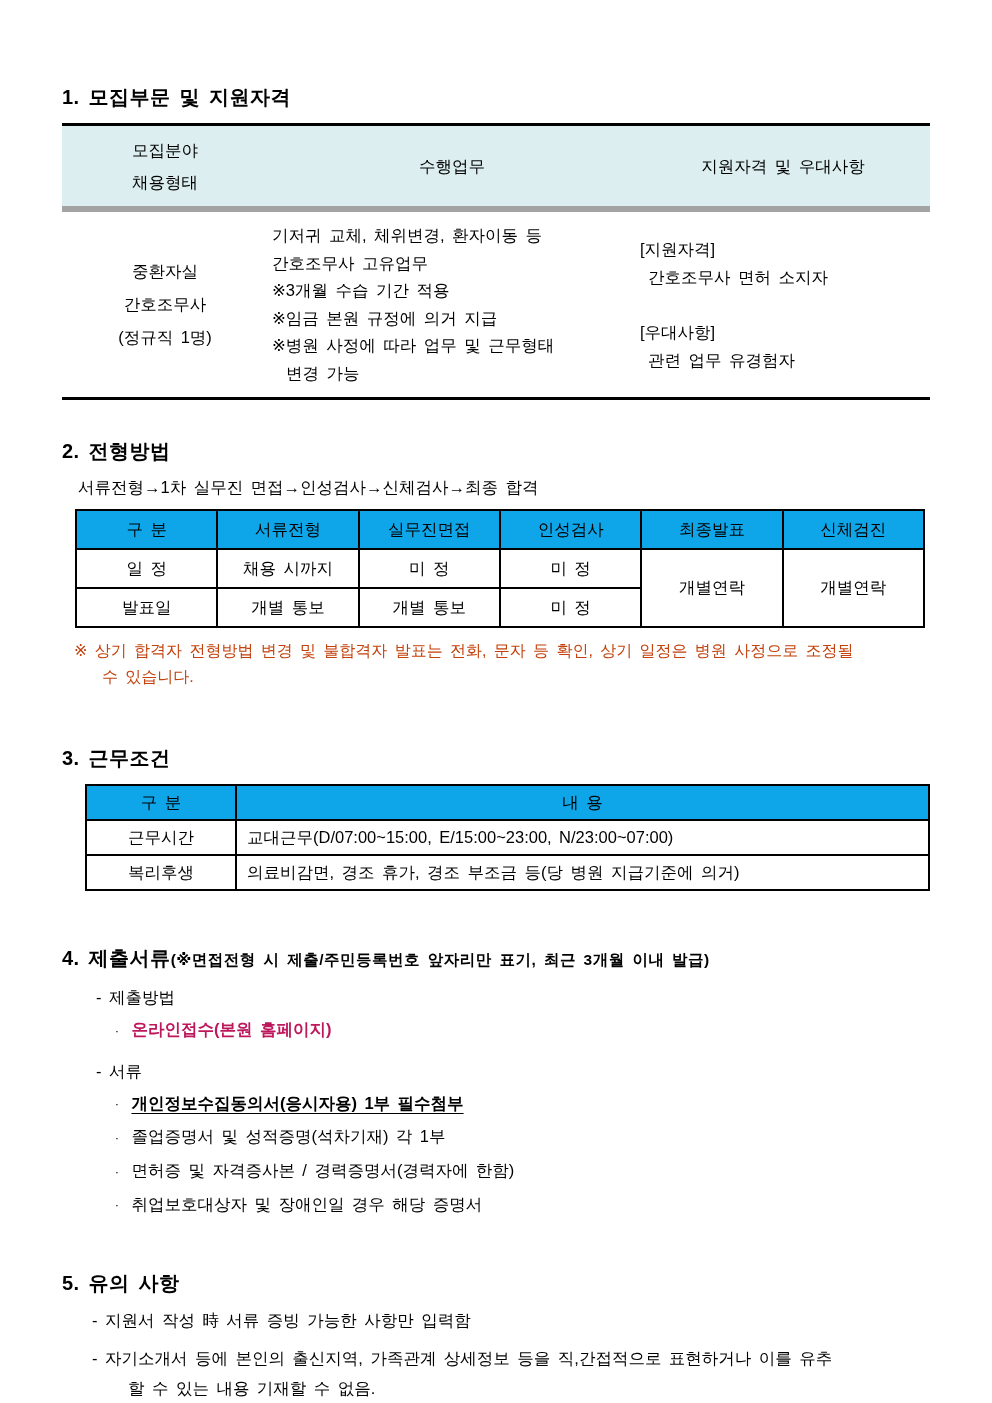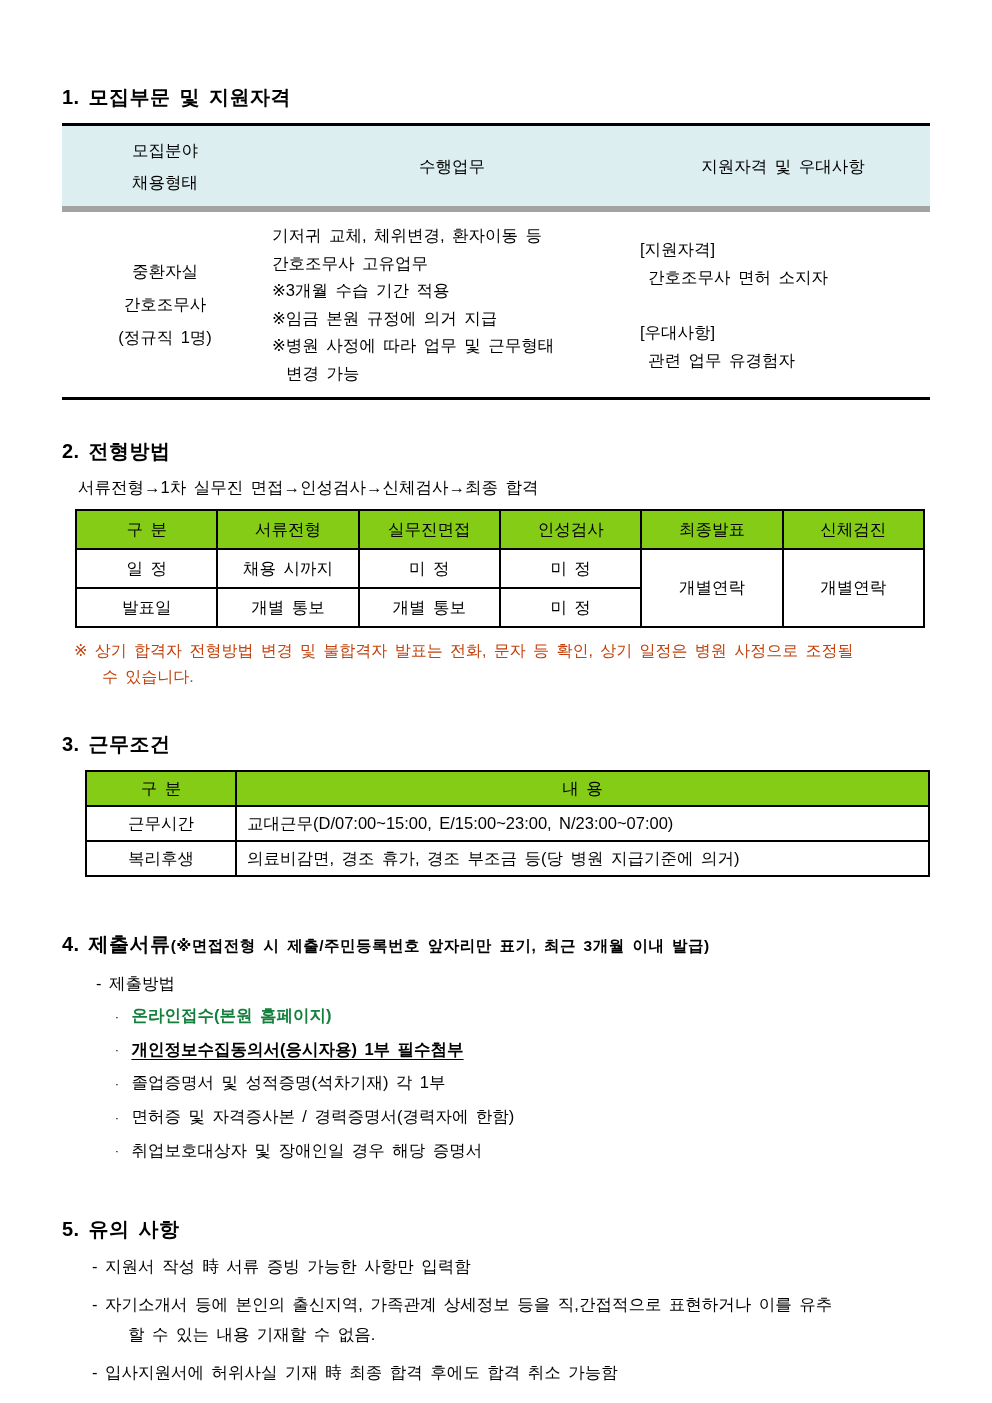--- a/index.html
+++ b/index.html
@@ -33,44 +33,44 @@
   .t1-col3 { vertical-align:top; line-height:28px; }
   .t1-col3 .grp-gap { height:27px; }
   .t1-col3 .itm { padding-left:8px; }
 
   
   .grid { border-collapse:collapse; table-layout:fixed; }
   .grid th, .grid td {
     border:2px solid #000; text-align:center; font-weight:normal;
     font-size:16.5px; padding:4px 6px;
   }
-  .grid thead th { background:#84cc16; }
+  .grid thead th { background:#0ea5e9; }
 
   .tbl2 { width:850px; margin:10px 0 0 13px; }
   .tbl2 th, .tbl2 td { height:39px; }
 
   .note { margin:10px 0 0 12px; color:#c2410c; line-height:1.6; font-size:16px; }
   .note .l2 { padding-left:28px; }
 
   .tbl3 { width:845px; margin:12px 0 0 23px; }
   .tbl3 th, .tbl3 td { height:35px; }
   .tbl3 .c1 { width:150px; }
   .tbl3 td.content { text-align:left; padding-left:10px; }
 
   
   .mt-sec2 { margin-top:38px; }
-  .mt-sec3 { margin-top:42px; }
+  .mt-sec3 { margin-top:56px; }
   .mt-sec4 { margin-top:54px; }
   .mt-sec5 { margin-top:50px; }
   .proc { margin:12px 0 0 16px; font-size:16.5px; }
 
   .lv1 { margin:10px 0 0 34px; line-height:30px; font-size:16.5px; }
   .lv2 { margin:2px 0 0 48px; line-height:30px; font-size:16.5px; }
   .lv2 .dot { display:inline-block; width:14px; text-align:center; font-size:13px; vertical-align:middle; color:#000; }
-  .red-bold { color:#15803d; font-weight:bold; }
+  .red-bold { color:#be185d; font-weight:bold; }
   .bold-underline { font-weight:bold; text-decoration:underline; text-underline-offset:4px; }
 
   .n-item { margin:8px 0 0 30px; line-height:30px; font-size:16.5px; }
   .n-item .wrap2 { display:block; padding-left:36px; }
 </style>
 </head>
 <body>
 
 <div class="page">
 
@@ -187,20 +187,21 @@
   <div class="sec-heading mt-sec4">
     <span>4. 제출서류</span><span class="paren">(※면접전형 시 제출/주민등록번호 앞자리만 표기, 최근 3개월 이내 발급)</span>
   </div>
 
   <div class="lv1">- 제출방법</div>
   <div class="lv2">
     <span class="dot">·</span>
     <span class="red-bold">온라인접수(본원 홈페이지)</span>
   </div>
 
+  <div class="lv1">- 서류</div>
   <div class="lv2">
     <span class="dot">·</span>
     <span class="bold-underline">개인정보수집동의서(응시자용) 1부 필수첨부</span>
   </div>
   <div class="lv2">
     <span class="dot">·</span>
     <span>졸업증명서 및 성적증명(석차기재) 각 1부</span>
   </div>
   <div class="lv2">
     <span class="dot">·</span>

